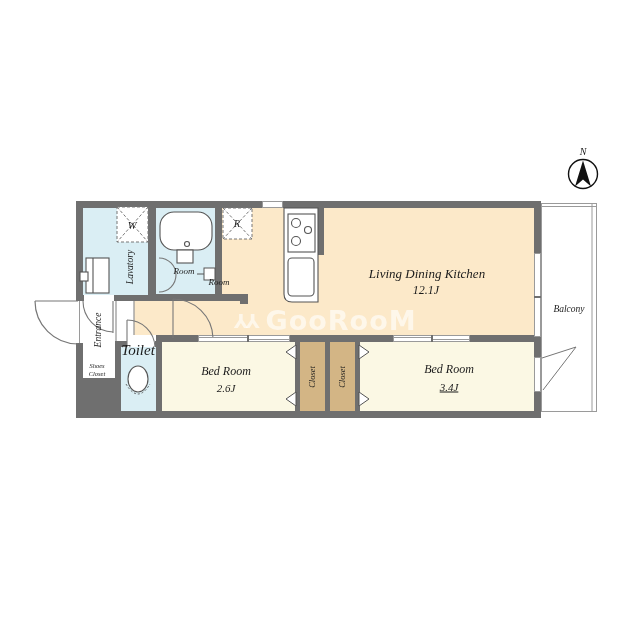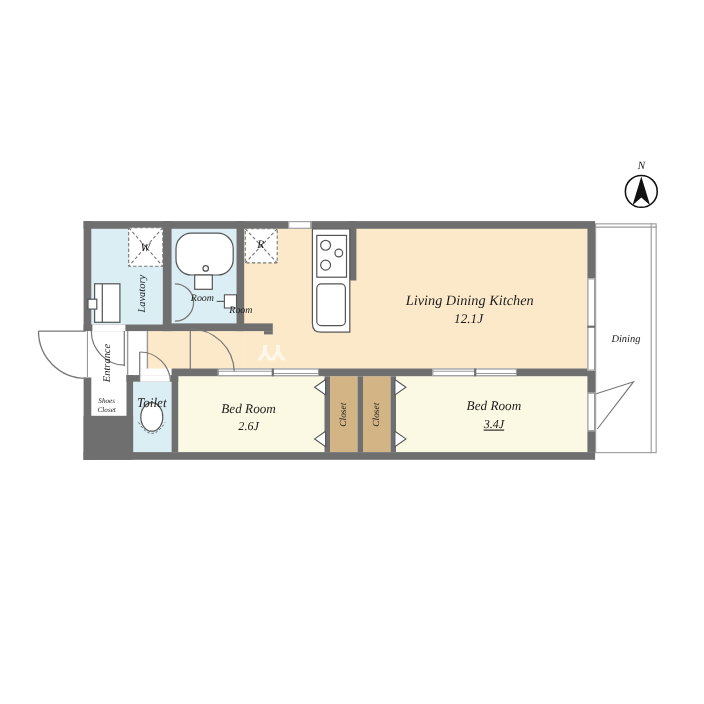--- a/index.html
+++ b/index.html
@@ -163,29 +163,30 @@
   </svg>
 
   <div class="hlabel layer-text" style="left:427px;top:273px;font-size:13px;">Living Dining Kitchen</div>
   <div class="hlabel layer-text" style="left:426px;top:290px;font-size:12px;">12.1J</div>
   <div class="hlabel layer-text" style="left:226px;top:371px;font-size:12px;">Bed Room</div>
   <div class="hlabel layer-text" style="left:226px;top:388px;font-size:11px;">2.6J</div>
   <div class="hlabel layer-text" style="left:449px;top:369px;font-size:12px;">Bed Room</div>
   <div class="hlabel layer-text" style="left:449px;top:387px;font-size:11px;text-decoration:underline;">3.4J</div>
   <div class="hlabel layer-text" style="left:184px;top:271px;font-size:9px;">Room</div>
   <div class="hlabel layer-text" style="left:184px;top:282px;font-size:9px;margin-left:35px;">Room</div>
-  <div class="hlabel layer-text" style="left:138px;top:366px;font-size:12px;">Toilet</div>
+  <div class="hlabel layer-text" style="left:138px;top:350px;font-size:15px;">Toilet</div>
   <div class="vlabel layer-text" style="left:131px;top:267px;font-size:9.5px;">Lavatory</div>
   <div class="vlabel layer-text" style="left:99px;top:330px;font-size:9.5px;">Entrance</div>
   <div class="hlabel layer-text" style="left:97px;top:366px;font-size:6.5px;">Shoes</div>
   <div class="hlabel layer-text" style="left:97px;top:374px;font-size:6.5px;">Closet</div>
   <div class="vlabel layer-text" style="left:312px;top:377px;font-size:8.5px;">Closet</div>
   <div class="vlabel layer-text" style="left:342px;top:377px;font-size:8.5px;">Closet</div>
-  <div class="hlabel layer-text" style="left:569px;top:310px;font-size:9.5px;">Dining</div>
+  <div class="hlabel layer-text" style="left:569px;top:310px;font-size:9.5px;">Balcony</div>
   <div class="hlabel layer-text" style="left:132px;top:226px;font-size:10.5px;">W</div>
   <div class="hlabel layer-text" style="left:237px;top:224px;font-size:10.5px;">R</div>
   <div class="hlabel layer-text" style="left:583px;top:152px;font-size:10px;">N</div>
 
   <div class="watermark" style="left:236px;top:320px;">
     <span class="wm-icon">YY</span>
+    <span class="wm-text">GooRooM</span>
   </div>
 
 </div>
 
 </body></html>

